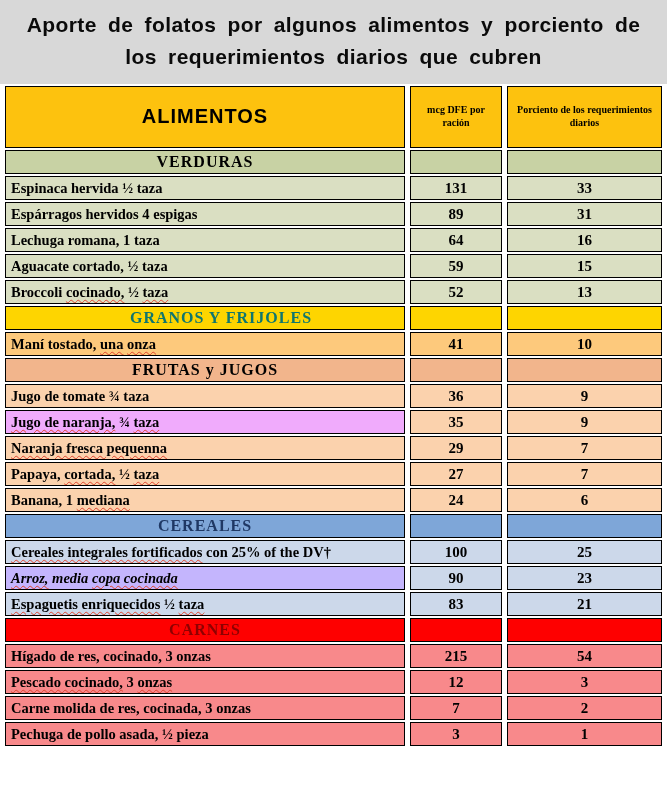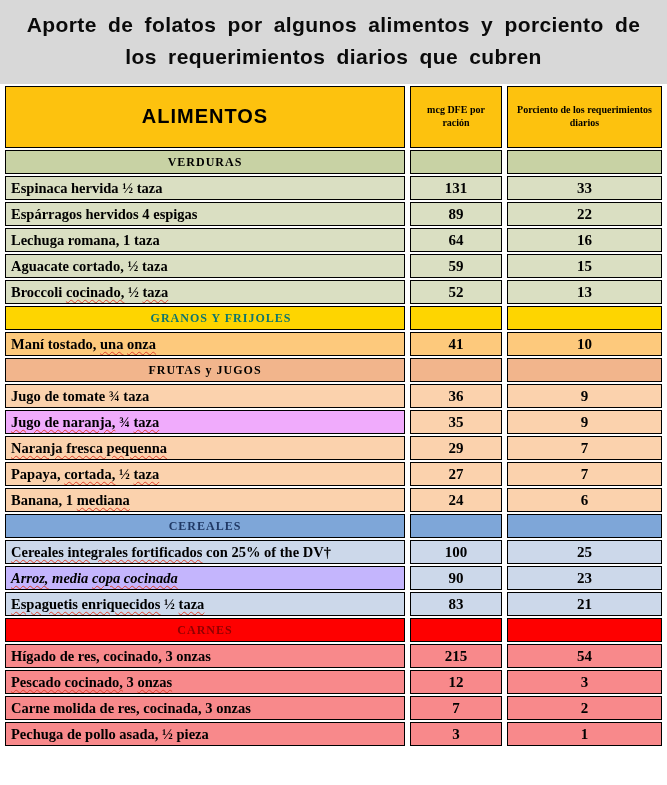--- a/index.html
+++ b/index.html
@@ -49,21 +49,21 @@
     text-align: center;
     color: #000;
     line-height: 1.25;
     padding: 4px 2px;
     height: 62px;
   }
   td.section-cell { height: 24px; }
   td.section-name {
     text-align: center;
     font-weight: bold;
-    font-size: 12px;
+    font-size: 16px;
     letter-spacing: 1px;
     line-height: 22px;
     padding: 0 4px;
   }
   td.label-cell {
     font-weight: bold;
     font-size: 14.5px;
     line-height: 22px;
     padding: 0 4px 0 5px;
     white-space: nowrap;
@@ -109,21 +109,21 @@
           <td class="section-cell" style="background: rgb(200, 210, 164);"></td>
         </tr>
         <tr>
           <td class="label-cell" style="background: rgb(218, 223, 194);"><span>Espinaca hervida ½ taza</span></td>
           <td class="num-cell" style="background: rgb(218, 223, 194);">131</td>
           <td class="num-cell" style="background: rgb(218, 223, 194);">33</td>
         </tr>
         <tr>
           <td class="label-cell" style="background: rgb(218, 223, 194);"><span>Espárragos hervidos 4 espigas</span></td>
           <td class="num-cell" style="background: rgb(218, 223, 194);">89</td>
-          <td class="num-cell" style="background: rgb(218, 223, 194);">22</td>
+          <td class="num-cell" style="background: rgb(218, 223, 194);">31</td>
         </tr>
         <tr>
           <td class="label-cell" style="background: rgb(218, 223, 194);"><span>Lechuga romana, 1 taza</span></td>
           <td class="num-cell" style="background: rgb(218, 223, 194);">64</td>
           <td class="num-cell" style="background: rgb(218, 223, 194);">16</td>
         </tr>
         <tr>
           <td class="label-cell" style="background: rgb(218, 223, 194);"><span>Aguacate cortado, ½ taza</span></td>
           <td class="num-cell" style="background: rgb(218, 223, 194);">59</td>
           <td class="num-cell" style="background: rgb(218, 223, 194);">15</td>

